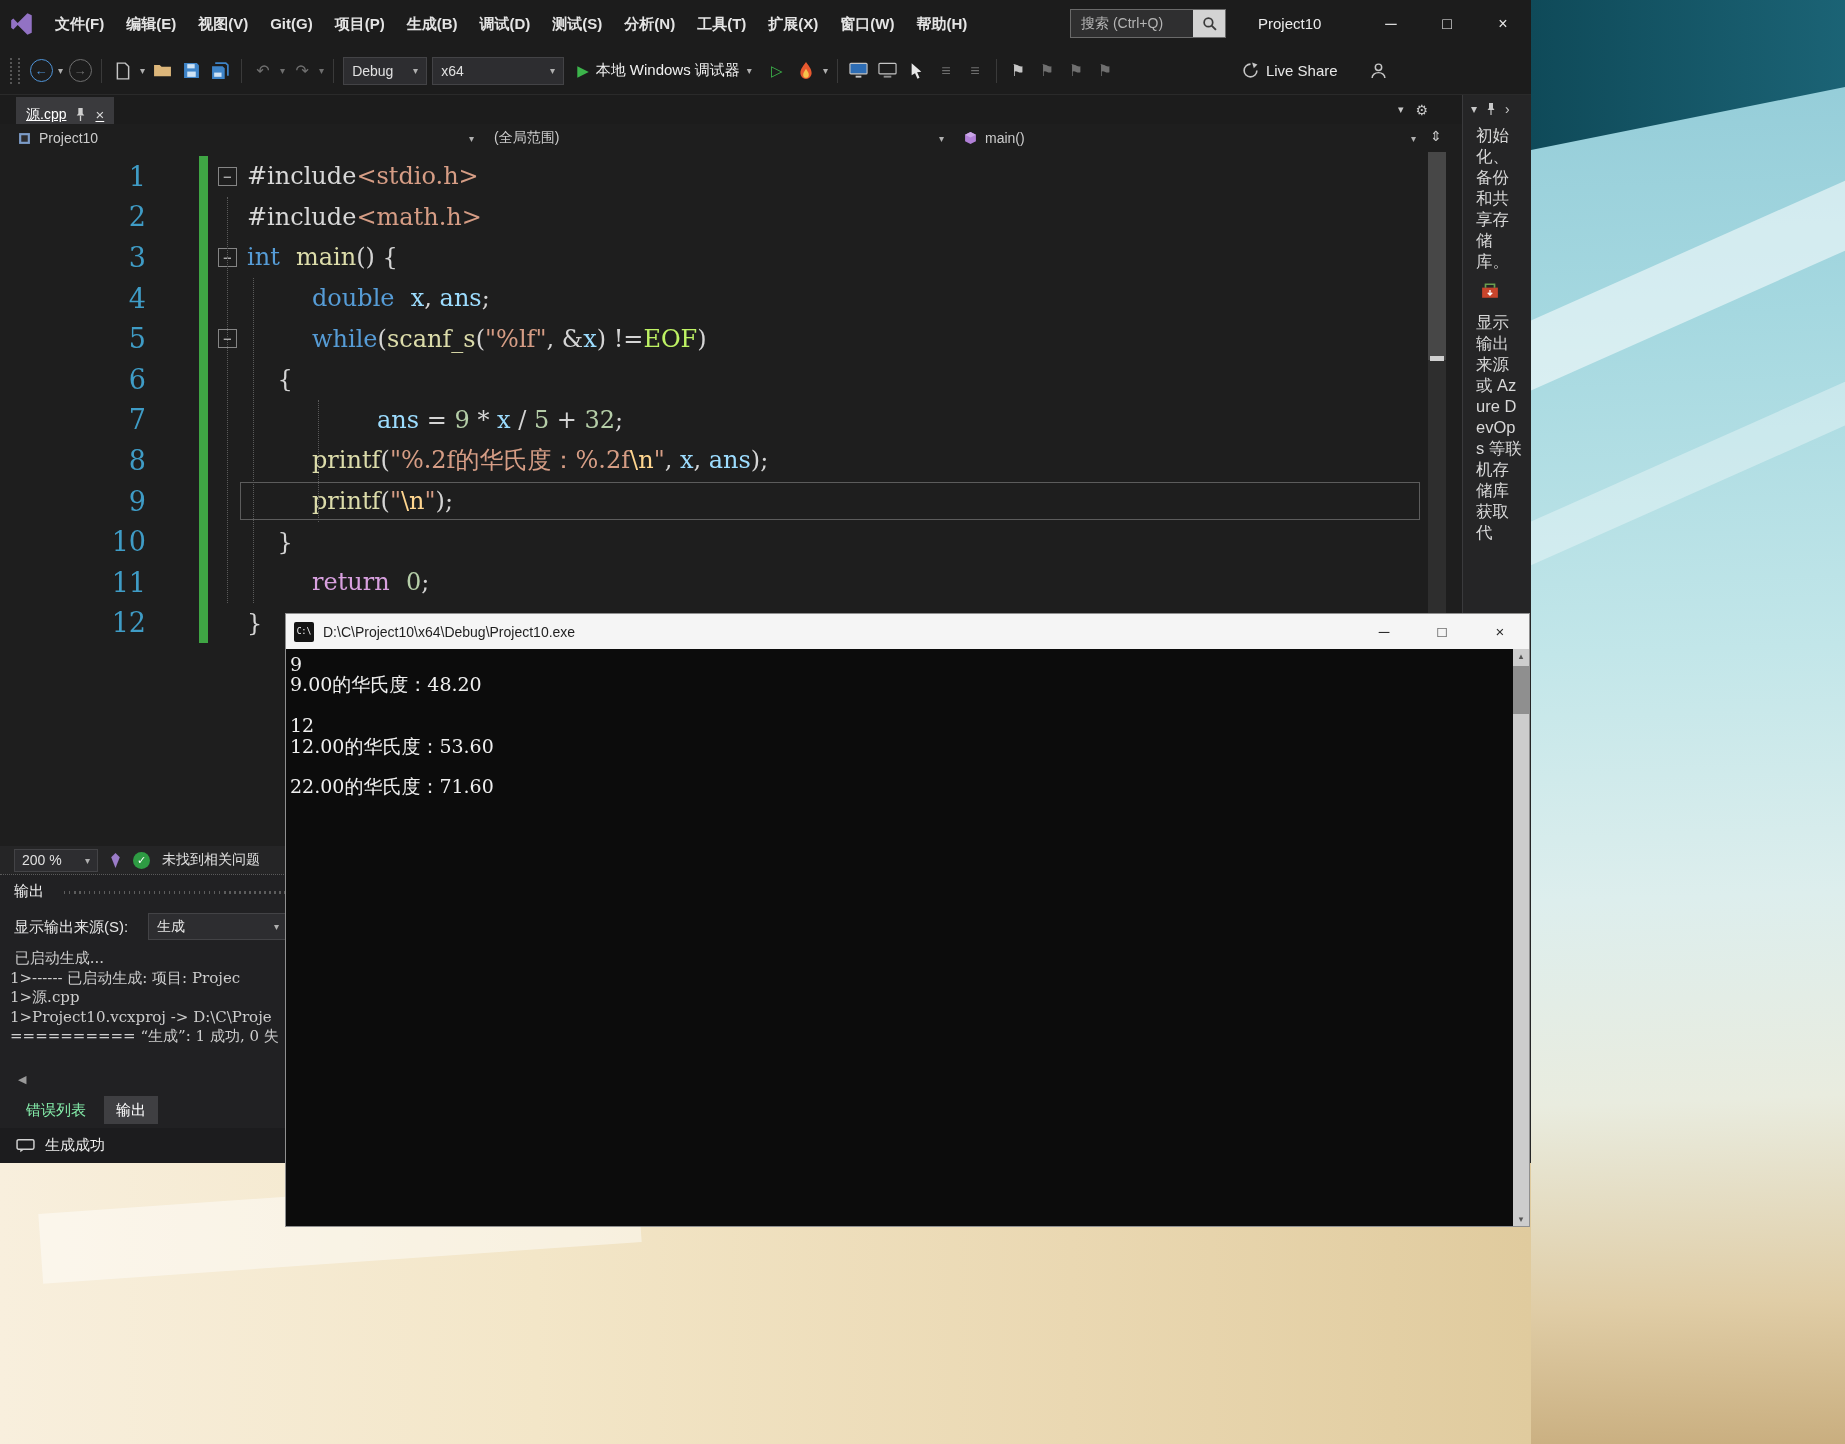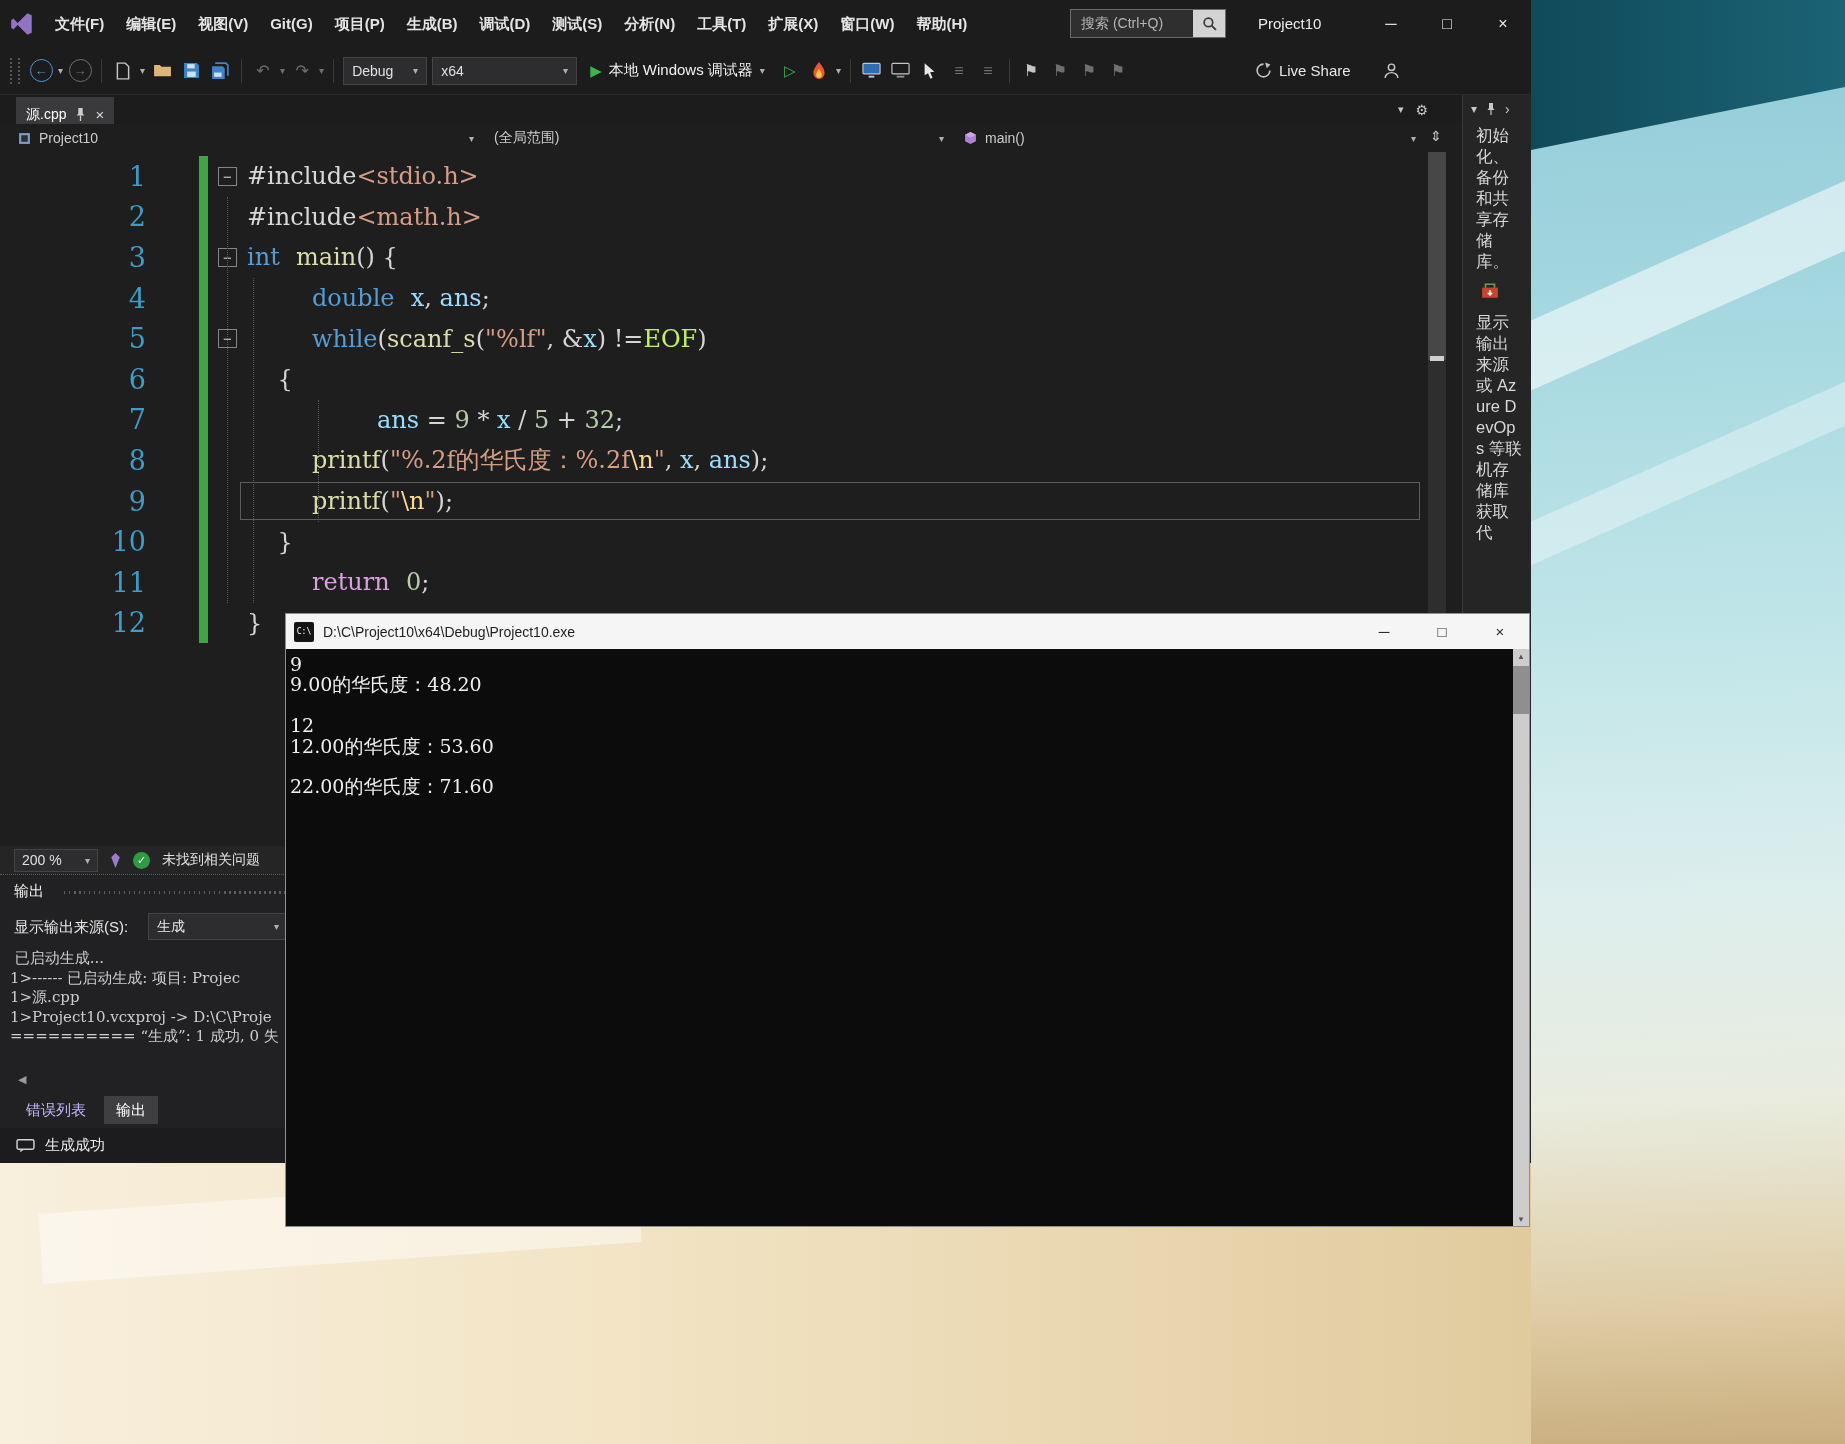--- a/index.html
+++ b/index.html
@@ -33,32 +33,32 @@
 
   .toolbar{position:absolute;top:47px;left:0;right:0;height:48px;background:#1c1c1c;border-bottom:1px solid #2a2a2a;display:flex;align-items:center;padding-left:10px;gap:5px;box-sizing:border-box;}
   .grip{width:6px;height:26px;border-left:2px dotted #555;border-right:2px dotted #555;margin-right:4px;}
   .tbtn{min-width:24px;height:30px;display:flex;align-items:center;justify-content:center;color:#c5c5c5;font-size:16px;}
   .tbtn.dim{color:#6f6f6f;}
   .caret{font-size:10px;color:#b0b0b0;}
   .caret.dim{color:#6f6f6f;}
   .tsep{width:1px;height:24px;background:#3a3a3a;margin:0 4px;}
   .tcombo{height:28px;background:#2d2d30;border:1px solid #434346;display:flex;align-items:center;justify-content:space-between;padding:0 8px;gap:8px;font-size:14px;color:#e0e0e0;box-sizing:border-box;}
   .combo-debug{width:84px;}
-  .combo-platform{width:145px;gap:28px;}
+  .combo-platform{width:132px;gap:28px;}
   .back-circle{width:21px;height:21px;border-radius:50%;border:1.5px solid #4f94d8;color:#4f94d8;display:flex;align-items:center;justify-content:center;font-size:13px;}
   .fwd-circle{width:21px;height:21px;border-radius:50%;border:1.5px solid #6f6f6f;color:#6f6f6f;display:flex;align-items:center;justify-content:center;font-size:13px;}
   .debug-run{display:flex;align-items:center;gap:7px;padding:0 8px;}
   .play-green{color:#3cb44b;font-size:15px;}
   .runtext{font-size:15px;color:#f0f0f0;white-space:nowrap;}
   .ls{display:flex;align-items:center;gap:7px;margin-left:120px;}
   .ls-text{font-size:15px;color:#e8e8e8;}
   .feedback{margin-left:24px;}
 
   .tabrow{position:absolute;top:95px;left:0;width:1462px;height:29px;background:#1c1c1c;}
-  .tab{position:absolute;left:16px;top:2px;height:35px;background:#3a3a3d;display:flex;align-items:center;padding:4px 10px;gap:9px;font-size:14px;color:#fff;box-sizing:border-box;}
+  .tab{position:absolute;left:16px;top:2px;height:35px;background:#3a3a3d;display:flex;align-items:center;padding:4px 10px;gap:9px;font-size:14px;color:#fff;box-sizing:border-box;text-decoration:underline;}
   .tab-close{color:#d8d8d8;font-size:15px;}
   .tabrow-icons{position:absolute;left:1398px;top:0;height:29px;display:flex;align-items:center;gap:12px;color:#c8c8c8;}
 
   .navrow{position:absolute;top:124px;left:0;width:1462px;height:28px;background:#1e1e1e;}
   .navcombo{position:absolute;top:2px;height:24px;display:flex;align-items:center;gap:8px;font-size:14px;color:#ccc;box-sizing:border-box;padding:0 8px;}
   .nav1{left:10px;width:472px;}
   .nav2{left:486px;width:466px;}
   .nav3{left:956px;width:468px;}
   .nav-caret{margin-left:auto;}
   .nav-split{position:absolute;left:1430px;top:4px;color:#c8c8c8;font-size:14px;}
@@ -92,21 +92,21 @@
   
   .output-panel{position:absolute;top:874px;left:0;width:1462px;height:218px;background:#212123;border-top:1px dotted #5a5a5a;box-sizing:border-box;}
   .op-title{position:absolute;left:14px;top:7px;font-size:15px;color:#eee;}
   .op-dots{position:absolute;left:64px;right:24px;top:16px;height:3px;background:repeating-linear-gradient(90deg,#5c5c5c 0 1.5px,transparent 1.5px 5px);}
   .op-srclabel{position:absolute;left:14px;top:43px;font-size:15px;color:#e6e6e6;}
   .op-combo{position:absolute;left:148px;top:38px;width:140px;height:27px;background:#2d2d30;border:1px solid #434346;display:flex;align-items:center;justify-content:space-between;padding:0 8px;font-size:14px;color:#e6e6e6;box-sizing:border-box;}
   .op-lines{position:absolute;left:10px;top:74px;font-size:15px;line-height:19.6px;color:#cdcdcd;white-space:pre;overflow:hidden;width:1440px;}
   .op-leftarrow{position:absolute;left:18px;top:198px;font-size:11px;color:#9a9a9a;}
 
   .btabs{position:absolute;top:1092px;left:0;width:1462px;height:36px;background:#212123;display:flex;align-items:center;padding-left:14px;gap:6px;box-sizing:border-box;}
-  .btab{height:28px;line-height:28px;padding:0 12px;font-size:15px;color:#c4b5fd;}
+  .btab{height:28px;line-height:28px;padding:0 12px;font-size:15px;color:#86efac;}
   .btab.active{background:#3f3f42;color:#fff;}
 
   .statusbar{position:absolute;top:1128px;left:0;width:1531px;height:35px;background:#1c1c1e;display:flex;align-items:center;gap:10px;padding-left:16px;box-sizing:border-box;}
   .status-text{font-size:15px;color:#ececec;}
 
   
   .git-panel{position:absolute;top:95px;left:1462px;width:69px;height:1068px;background:#252526;border-left:1px solid #3a3a3c;box-sizing:border-box;overflow:hidden;}
   .gp-icons{display:flex;gap:9px;padding:6px 6px 0 8px;color:#c8c8c8;font-size:12px;align-items:center;}
   .gp-text{padding:8px 8px 0 13px;font-size:16.5px;line-height:21px;color:#d8d8d8;word-break:break-all;}
   .gp-mid-icon{margin:10px 0 0 18px;}

